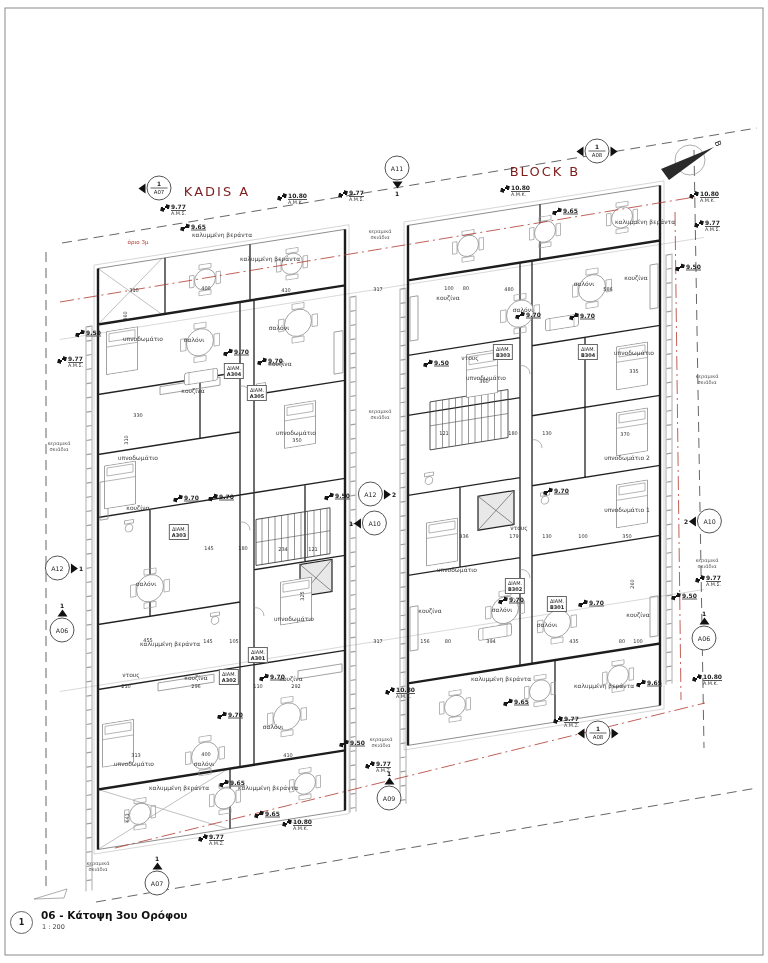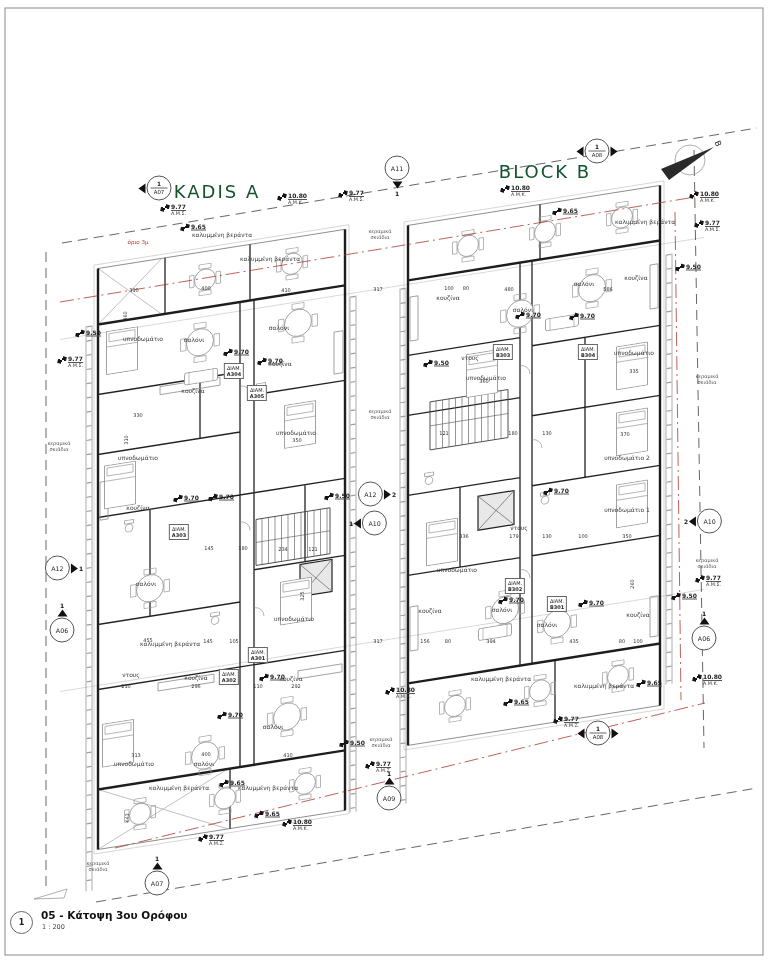--- a/index.html
+++ b/index.html
@@ -6,21 +6,21 @@
   body{width:768px;height:963px;font-family:"DejaVu Sans",sans-serif;}
   .sheet{position:relative;width:768px;height:963px;background:#fff;overflow:hidden;}
   svg.plan{position:absolute;left:0;top:0;z-index:1;}
   .lab{position:absolute;transform:translate(-50%,-50%);color:#3a3a3a;white-space:nowrap;z-index:3;line-height:1.1;}
   .rl{font-size:6px;color:#3c3c3c;}
   .shade{font-size:5px;width:36px;white-space:normal;text-align:center;color:#555;}
   .dm{font-size:5px;color:#333;}
   .dmv{transform:translate(-50%,-50%) rotate(-90deg);}
   .red{color:#b0392f;font-size:5.5px;}
   .apt{font-size:5px;border:0.5px solid #666;background:#fff;padding:1px 2px;text-align:center;display:inline-flex;flex-direction:column;line-height:1.2;color:#222;z-index:4;}
-  .blocklab{font-size:18px;letter-spacing:2px;color:#14532d;}
+  .blocklab{font-size:13px;letter-spacing:2px;color:#7f1d1d;}
   .flag{position:absolute;display:flex;align-items:flex-start;gap:2px;transform:translate(-4px,-50%);z-index:3;}
   .fi{width:8px;height:8px;flex:none;margin-top:1px;background:conic-gradient(#161616 0 25%,transparent 0 50%,#161616 0 75%,transparent 0);transform:rotate(15deg);}
   .ftx{display:flex;flex-direction:column;}
   .fv{font-size:6px;font-weight:bold;color:#1e1e1e;line-height:7px;border-bottom:0.5px solid #555;font-style:normal;}
   .fd{font-size:4.8px;color:#333;line-height:6px;}
   .fd:empty{display:none;}
   .mk{position:absolute;transform:translate(-50%,-50%);display:flex;align-items:center;gap:1px;z-index:5;}
   .mk.v{flex-direction:column;}
   .mkc{width:23px;height:23px;border:0.9px solid #555;border-radius:50%;background:#fff;font-size:6.3px;display:flex;align-items:center;justify-content:center;color:#222;flex:none;}
   .mkc.split{flex-direction:column;}
@@ -637,17 +637,17 @@
       <i class="tri t-right"></i>
     </span>
 <span class="mk v" style="left:157px;top:875px">
       <b class="mn">1</b>
       <i class="tri t-up"></i>
       <span class="mkc">A07</span>
     </span>
 
 <div class="tb">
   <span class="tb-circle">1</span>
-  <span class="tb-title">05 - Κάτοψη 3ου Ορόφου</span>
+  <span class="tb-title">06 - Κάτοψη 3ου Ορόφου</span>
   <span class="tb-scale">1 : 200</span>
 </div>
 
 </div>
 
 </body></html>

